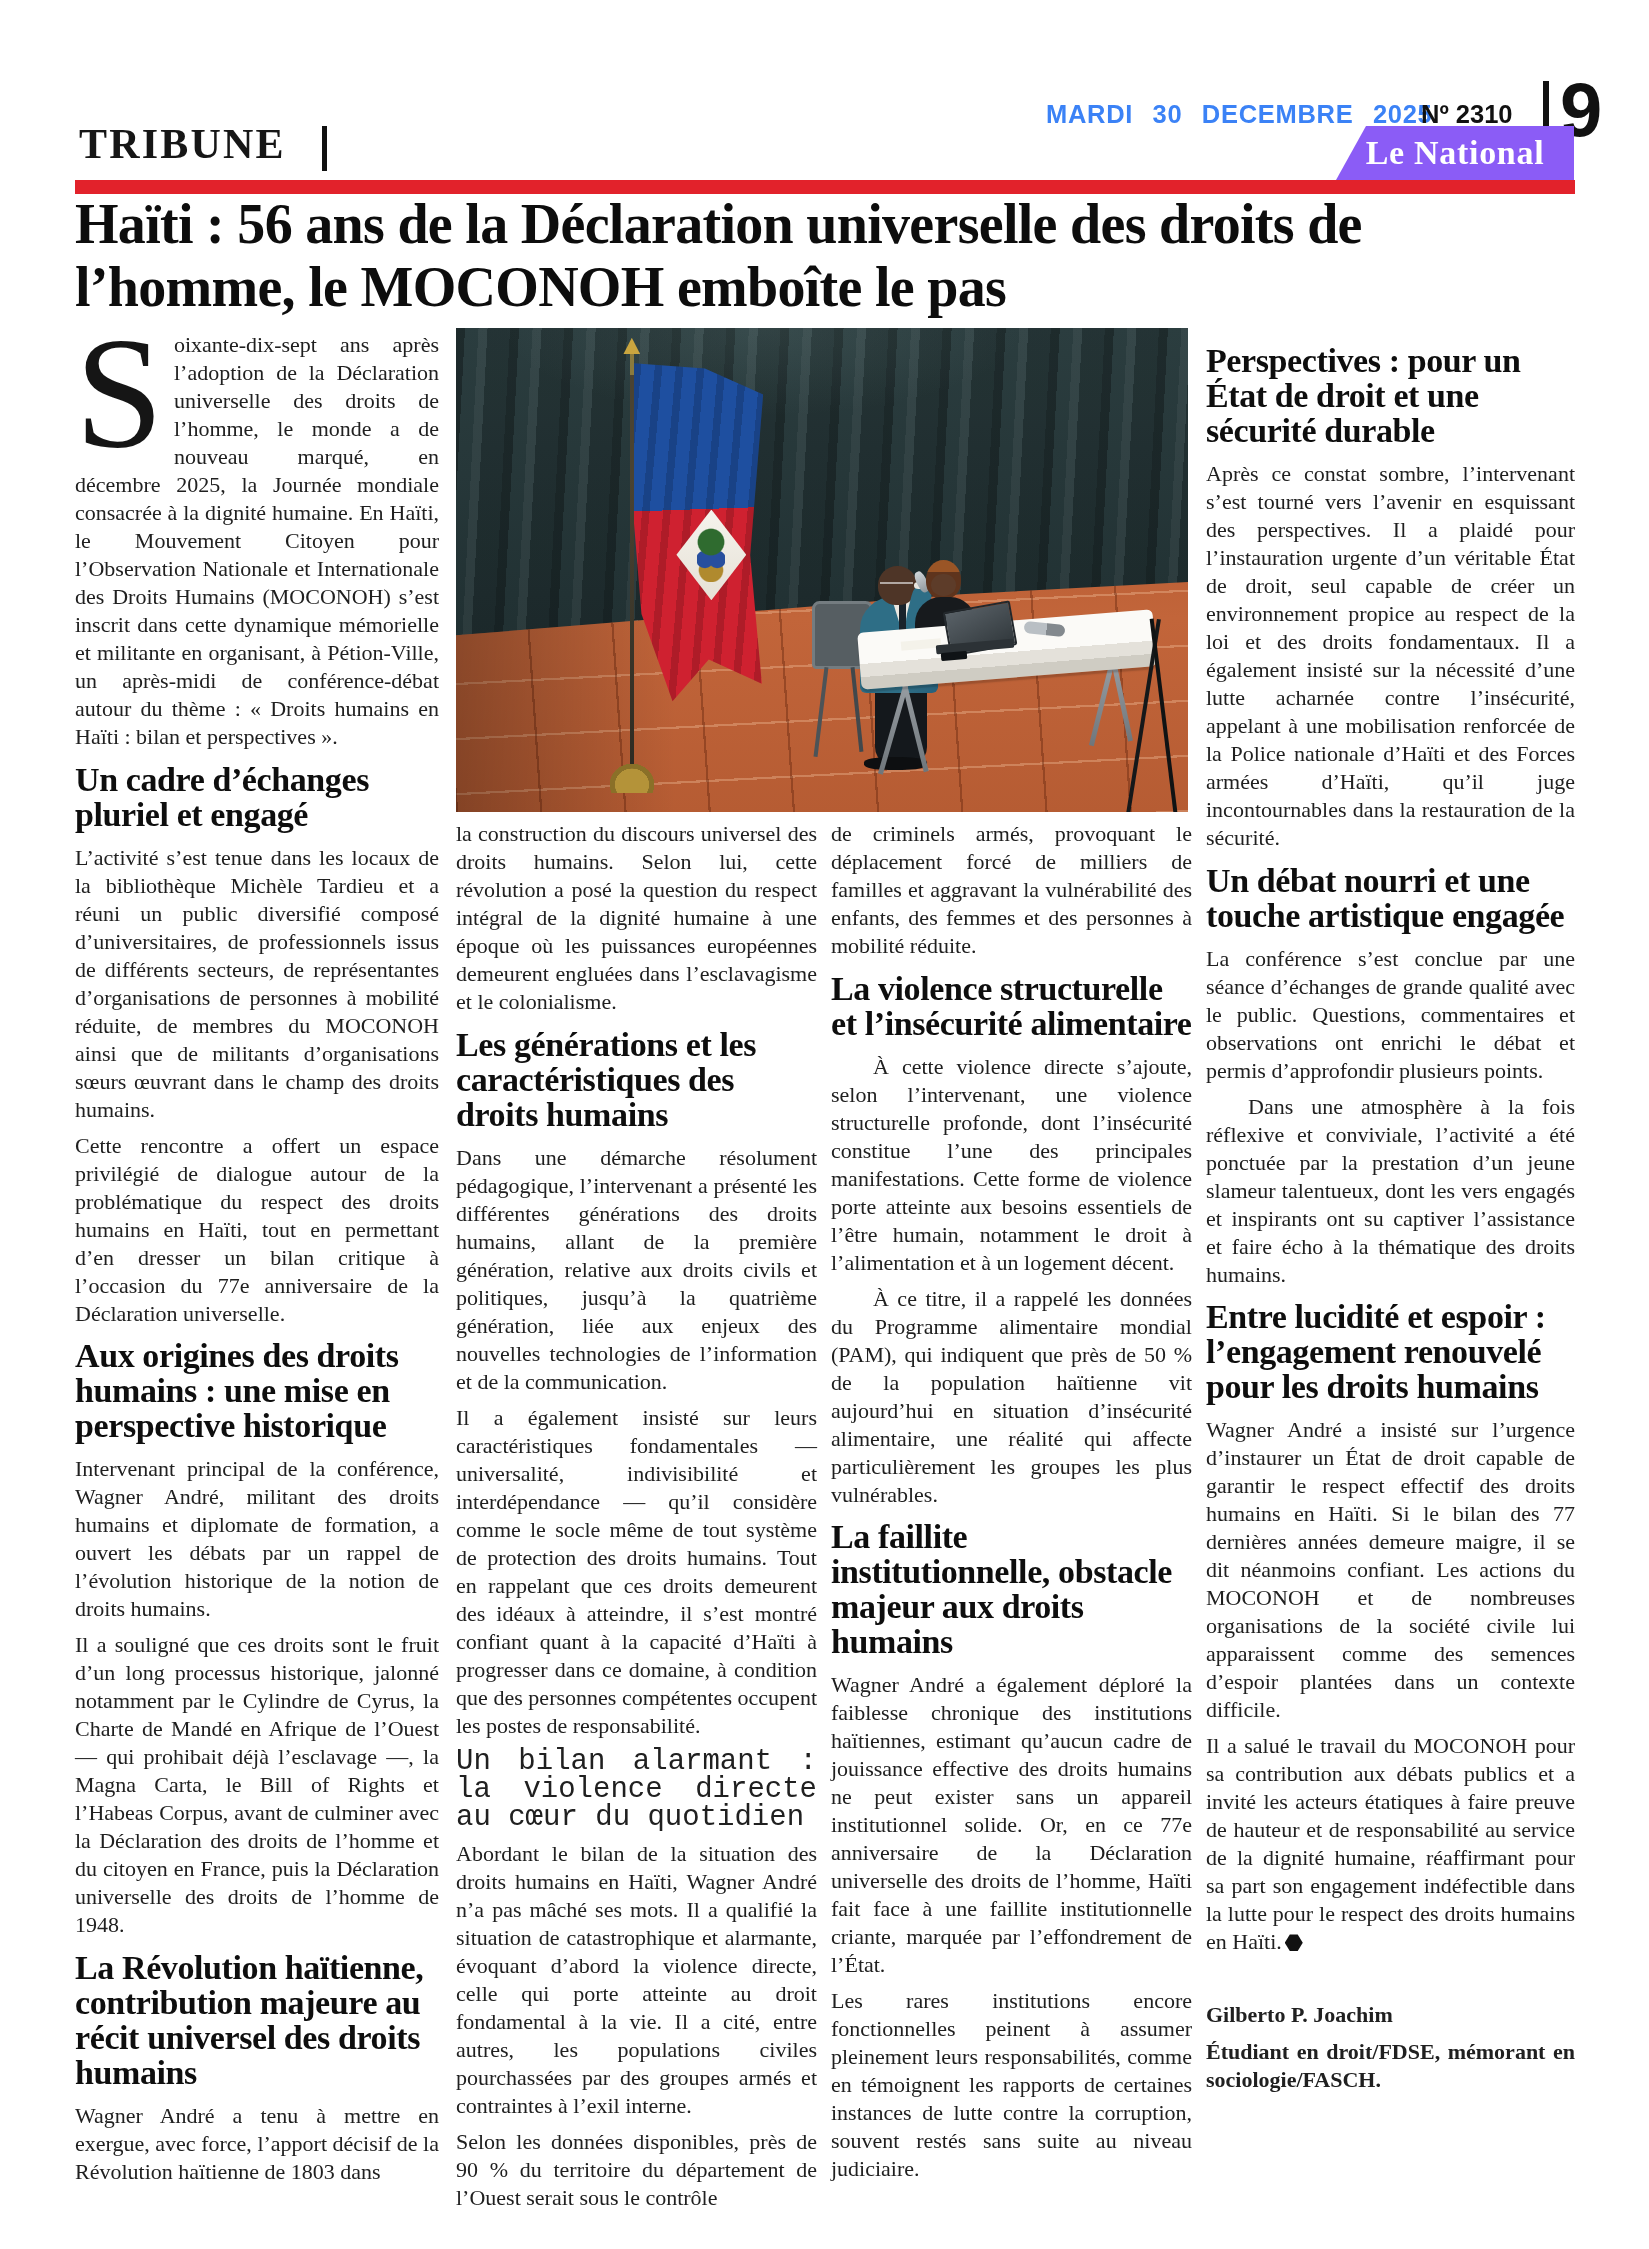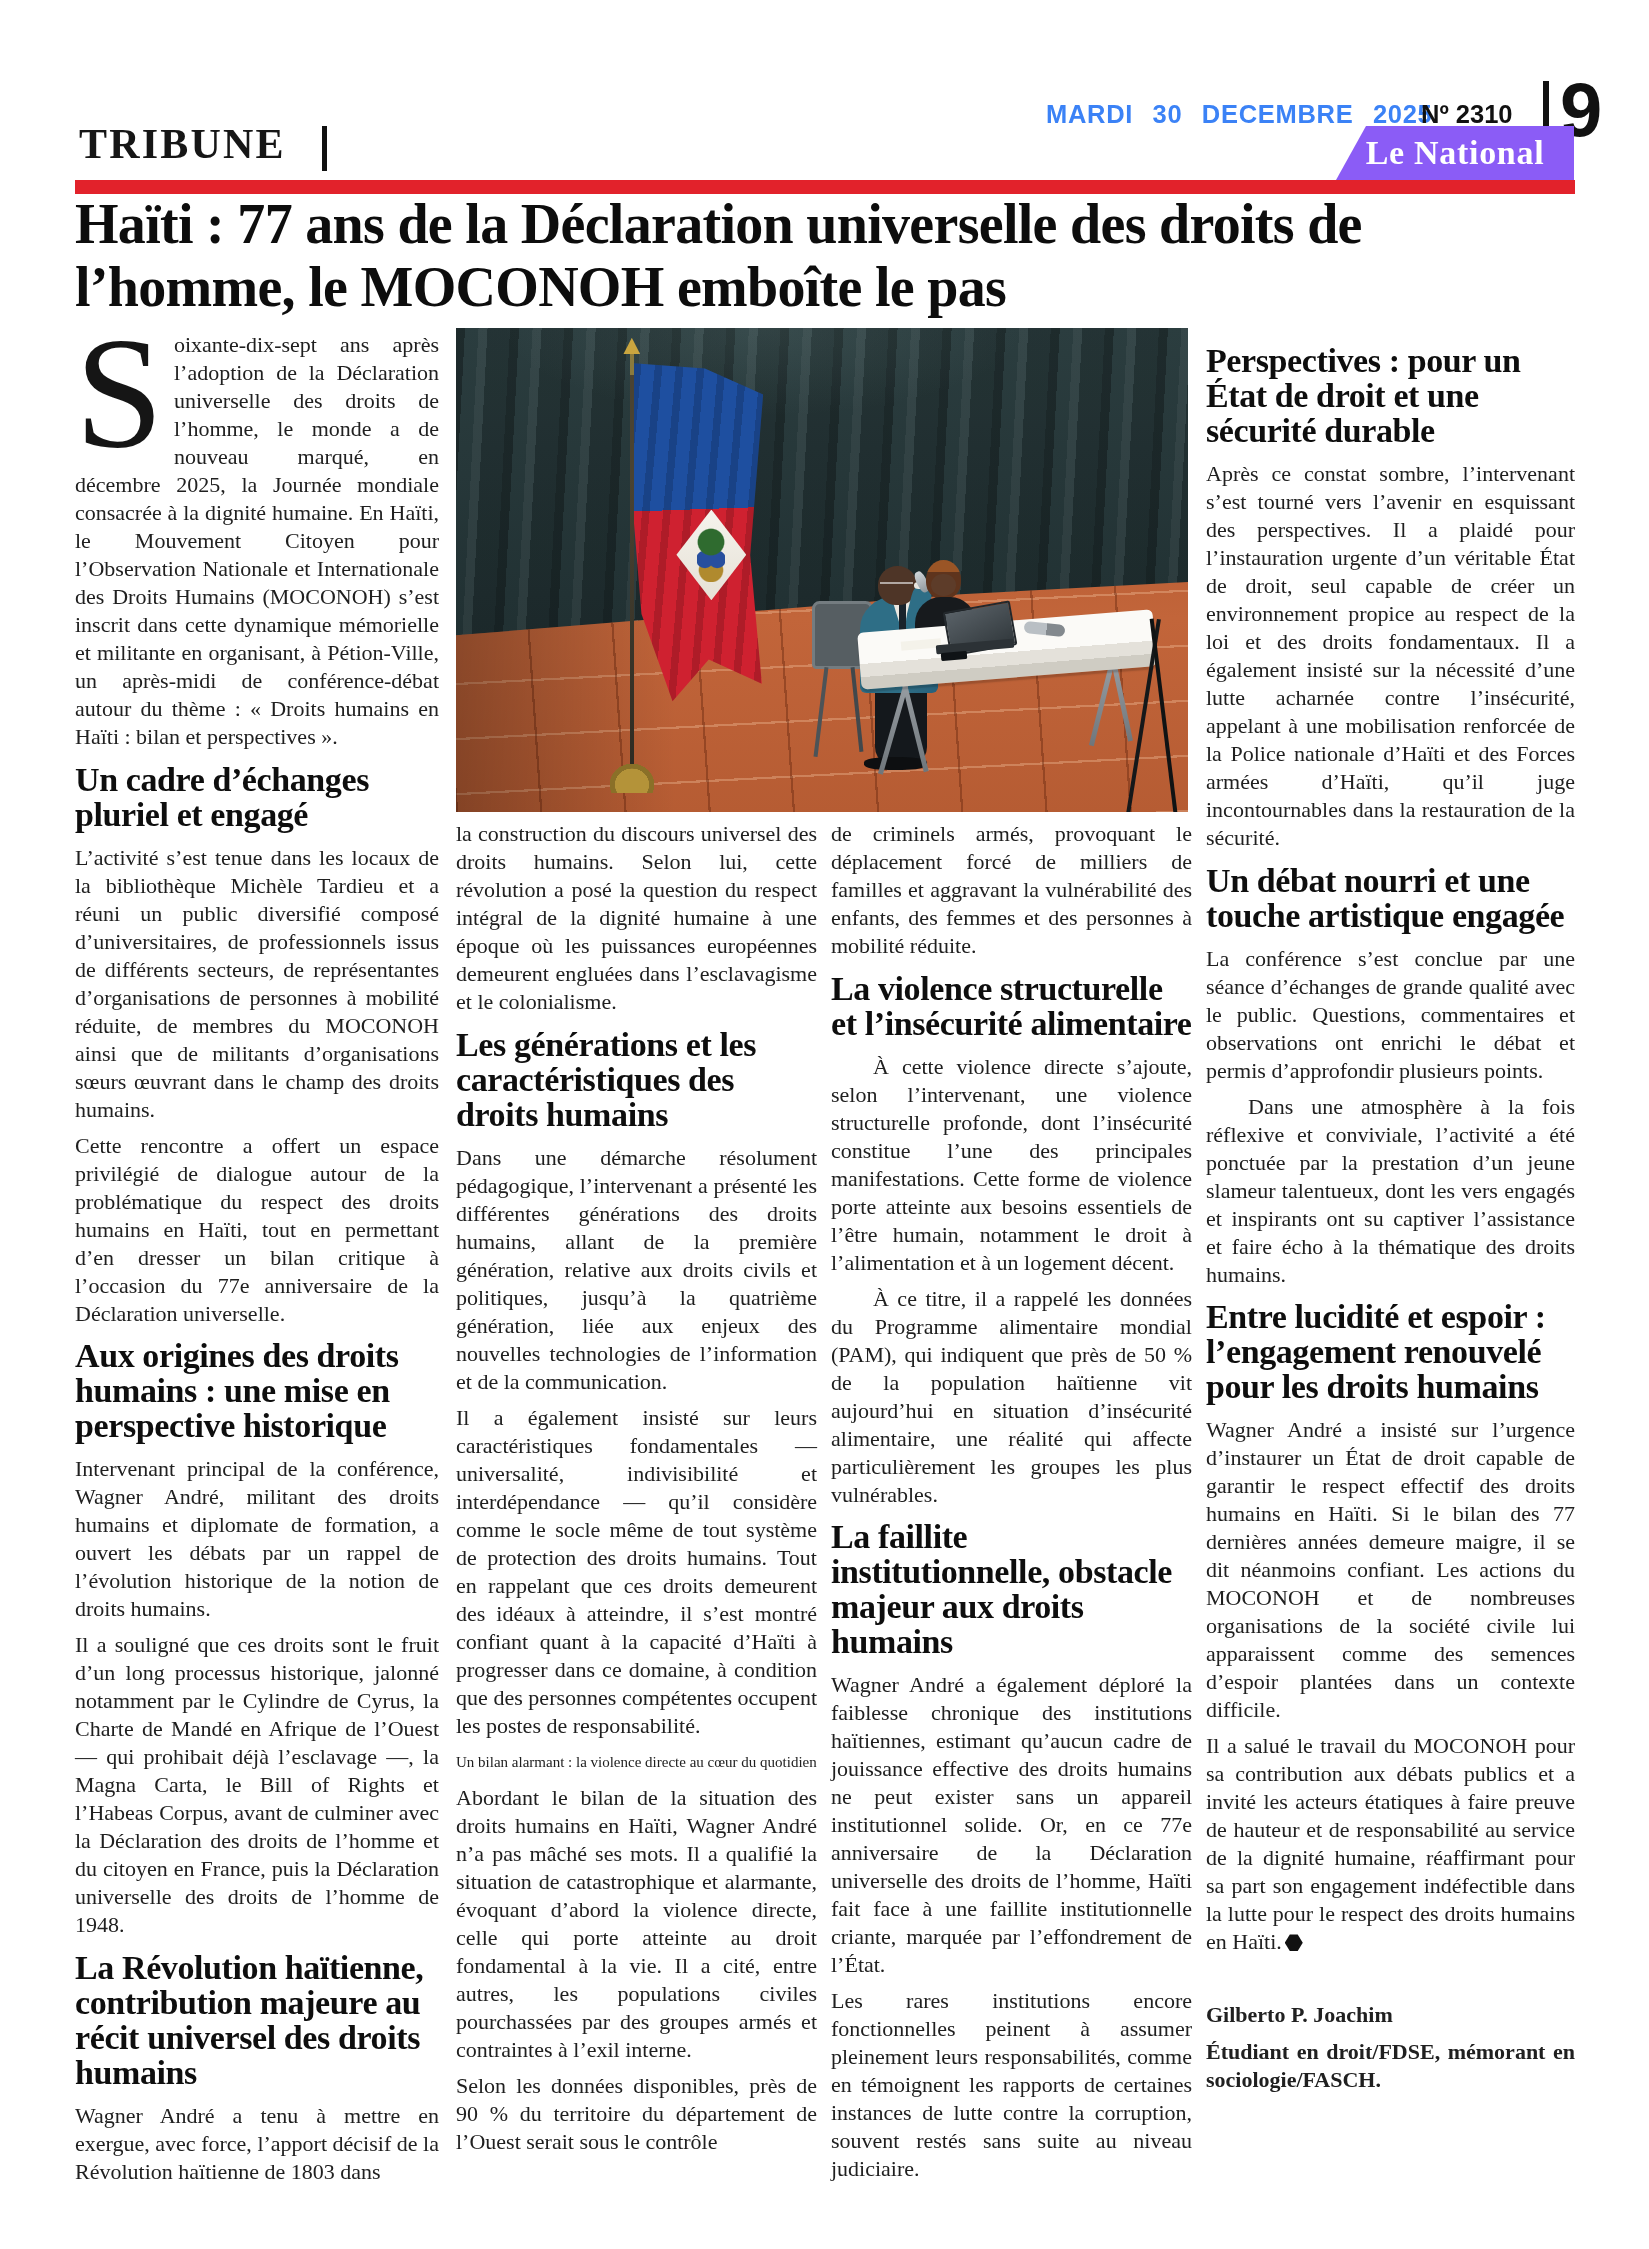--- a/index.html
+++ b/index.html
@@ -23,21 +23,21 @@
     color:#fff; font:700 34px/54px "Liberation Serif", serif; text-align:center; letter-spacing:0.7px;
   }
   
   .headline { position:absolute; left:75px; top:193px; width:1492px; font-weight:700; font-size:56px; line-height:63px; letter-spacing:-0.7px; color:#0d0d0d; }
   
   .col { position:absolute; text-align:justify; font-size:22px; line-height:28px; color:#202020; }
   .col p { margin:0 0 8.2px 0; }
   .col h2 { font-size:34px; line-height:35px; font-weight:700; letter-spacing:-0.4px; color:#0e0e0e; margin:10.5px 0 12px 0; text-align:left; }
   .col h2.first { margin-top:12px; }
   .ind { text-indent:42px; }
-  .runhead { font-size:15px; }
+  .runhead { font-size:29px;font-family:Liberation Mono, monospace; }
   #col1 { left:75px;  top:331px;  width:364px; }
   #col2 { left:456px;  top:820px; width:361px; }
   #col3 { left:831px; top:820px; width:361px; }
   #col4 { left:1206px; top:331px;  width:369px; }
   .dropcap { float:left; font-size:159px; line-height:112px; padding:4.5px 10.5px 0 0; font-weight:400; color:#151515; }
   .endmark { display:inline-block; width:18px; height:16.5px; background:#111; color:transparent; overflow:hidden;
              clip-path:polygon(28% 0,72% 0,100% 50%,72% 100%,28% 100%,0 50%); vertical-align:-1.5px; margin-left:3px; }
   .sig-name { margin-top:45px !important; font-weight:700; text-align:left; }
   .sig-role { font-weight:700; text-align:justify; }
   
@@ -118,21 +118,21 @@
   </div>
   <div class="issue">Nº 2310</div>
   <div class="page-sep"></div>
   <div class="page-num">9</div>
   <div class="section-title">TRIBUNE</div>
   <div class="section-sep"></div>
   <div class="red-bar" style="background:#e2222b;"></div>
   <div class="brand-banner" style="background:#8b5cf6;">Le National</div>
 
   <div class="headline">
-    <div>Haïti : 77 ans de la Déclaration universelle des droits de</div>
+    <div>Haïti : 56 ans de la Déclaration universelle des droits de</div>
     <div>l’homme, le MOCONOH emboîte le pas</div>
   </div>
 
   <div class="photo">
     <div class="curtain"></div>
     <div class="floor"></div>
     <div class="flag">
       <div class="pole"></div>
       <div class="finial"></div>
       <div class="cloth">

